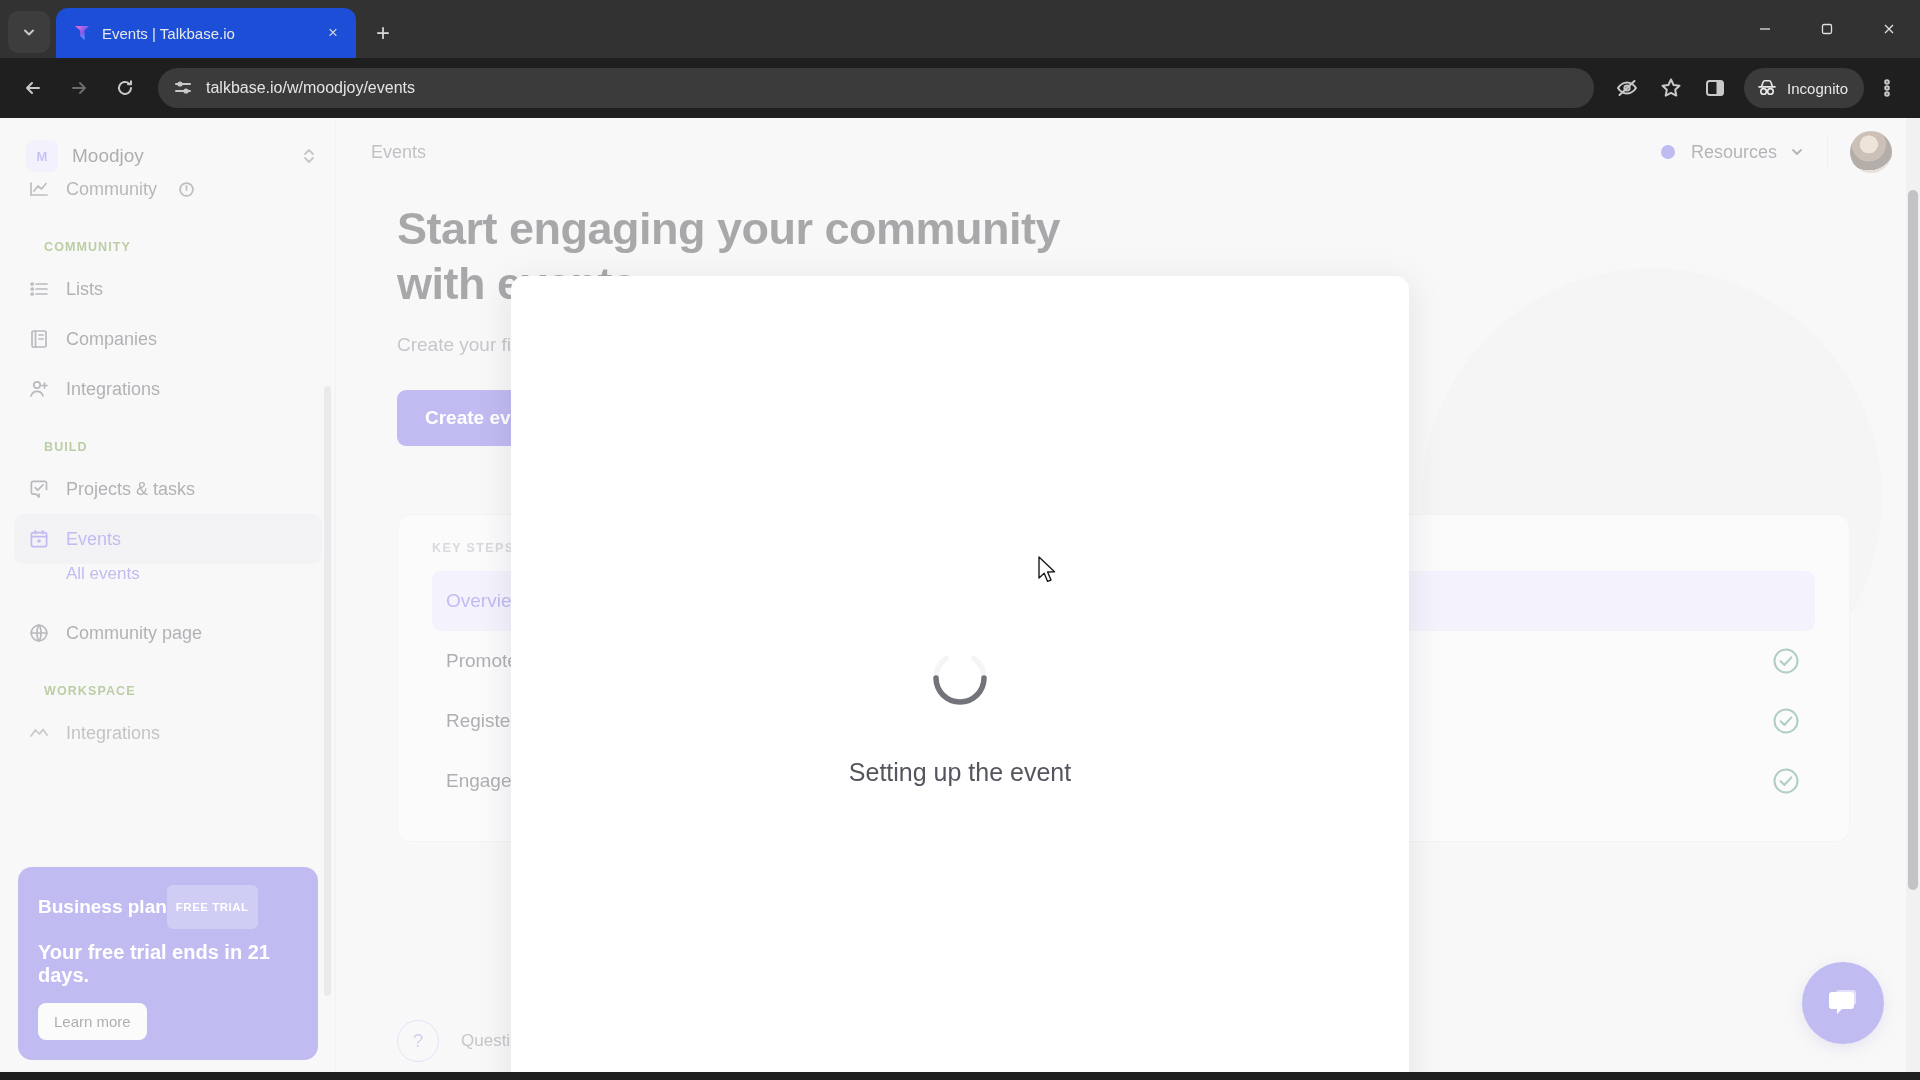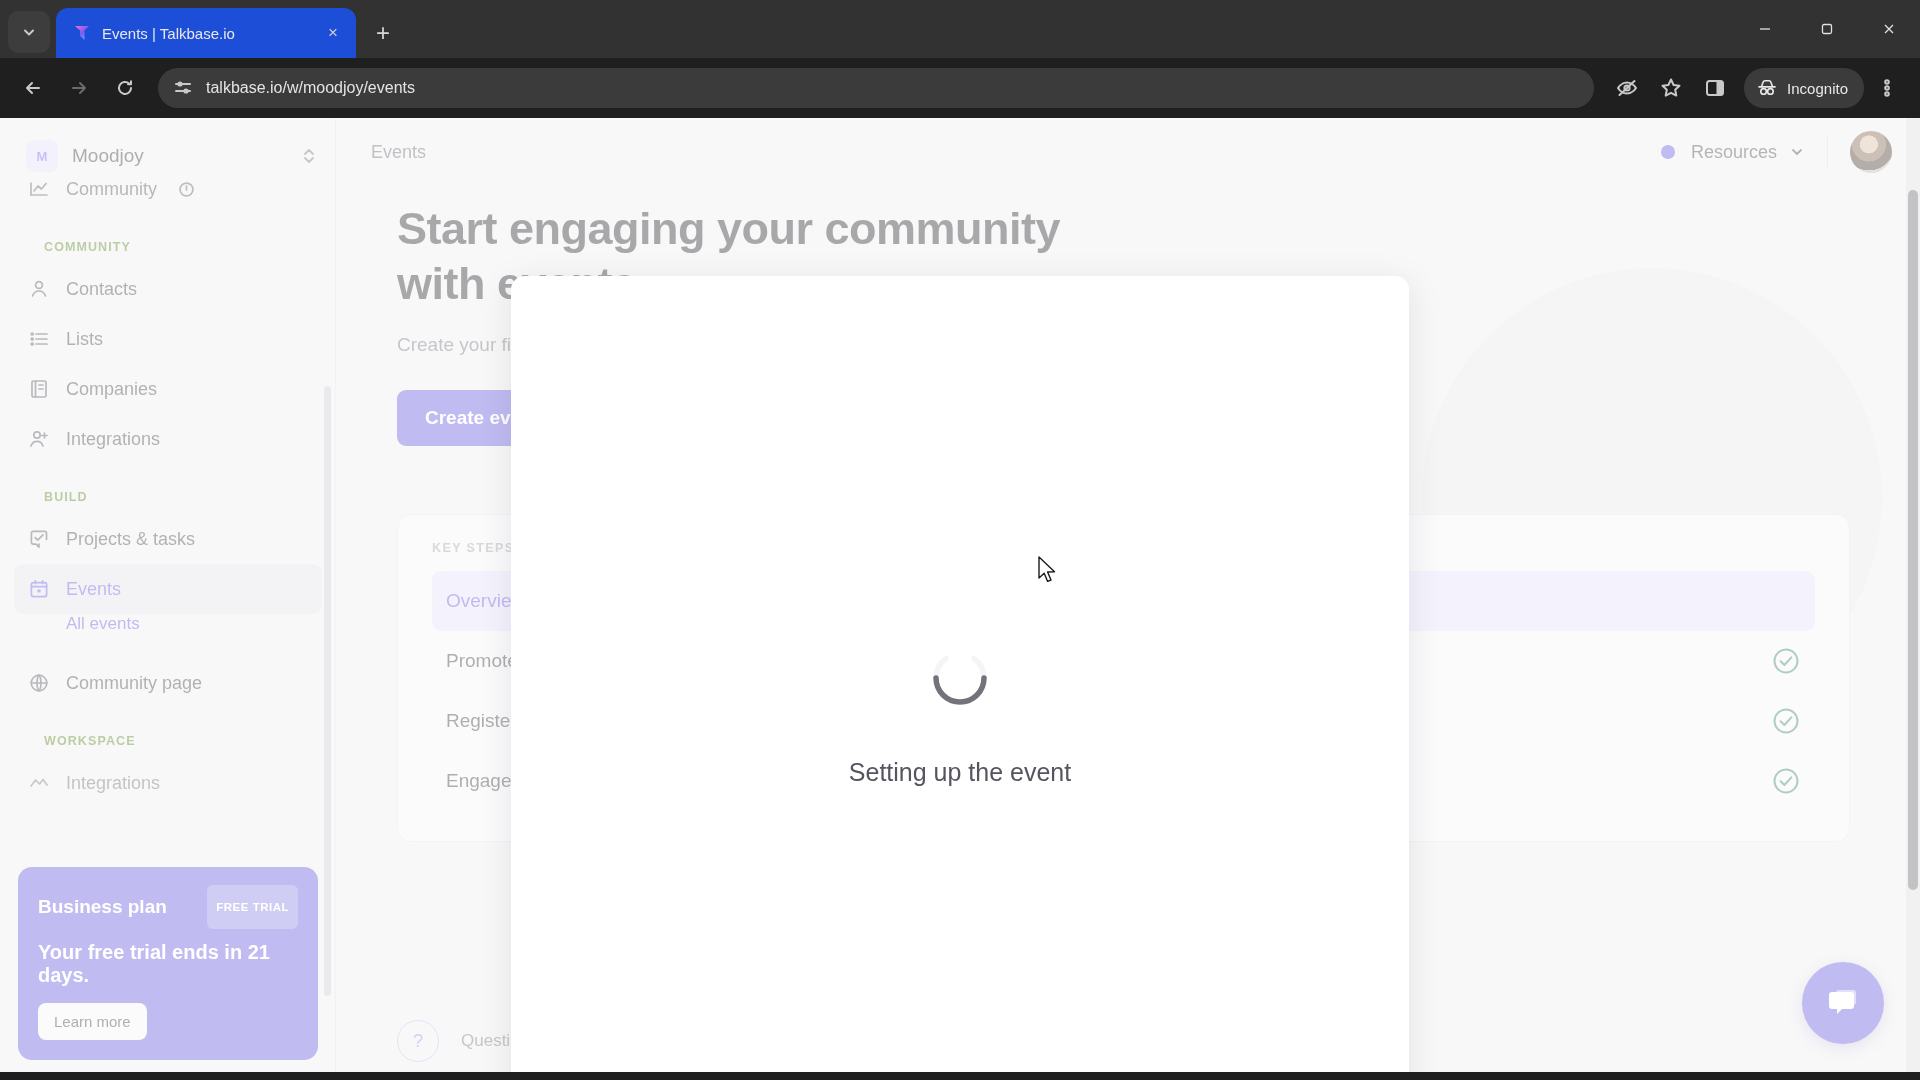--- a/index.html
+++ b/index.html
@@ -137,21 +137,21 @@
     margin: 0 14px; padding: 0 14px 0 52px;
     border-radius: 9px; cursor: pointer; font-size: 17px; color: #7b7b87;
   }
   .nav-sub.active { color: #5b4ddb; }
 
   .plan-card {
     position: absolute; left: 18px; bottom: 20px; width: 300px;
     background: #5b4ddb; border-radius: 14px; padding: 18px 20px 20px;
     color: #fff;
   }
-  .plan-row { display: flex; align-items: center; justify-content: space-between; }
+  .plan-row { display: flex; align-items: center; }
   .plan-title { font-size: 19px; font-weight: 700; }
   .plan-badge {
     background: rgba(255,255,255,0.26); border-radius: 6px;
     font-size: 11.5px; font-weight: 700; letter-spacing: .5px;
     padding: 16px 9px; color: #fff;
   }
   .plan-sub { font-size: 20px; font-weight: 700; margin-top: 12px; }
   .plan-btn {
     margin-top: 16px; background: #f3f3f6; color: #2c2c36;
     border: none; border-radius: 8px; padding: 10px 16px;
@@ -423,29 +423,20 @@
             <span class="ni-icon" style="width:18px;flex:0 0 18px;margin-left:4px">
               <svg width="17" height="17" viewBox="0 0 17 17">
                   <circle cx="8.5" cy="8.5" r="6.4"></circle>
                   <path d="M8.5 5.2 V9"></path>
                 </svg>
             </span>
           </div>
 
           <div class="nav-group-label">COMMUNITY</div>
 
-          <div class="nav-item">
-            <span class="ni-icon">
-              <svg width="22" height="22" viewBox="0 0 22 22">
-                  <circle cx="11" cy="7" r="3.4"></circle>
-                  <path d="M4.5 18 c1.2-3.5 4-5 6.5-5 s5.3 1.5 6.5 5"></path>
-                </svg>
-            </span>
-            <span>Contacts</span>
-          </div>
 
           <div class="nav-item">
             <span class="ni-icon">
               <svg width="22" height="22" viewBox="0 0 22 22">
                   <path d="M8 6 H19 M8 11 H19 M8 16 H19"></path>
                   <circle cx="4.2" cy="6" r="1"></circle>
                   <circle cx="4.2" cy="11" r="1"></circle>
                   <circle cx="4.2" cy="16" r="1"></circle>
                 </svg>
             </span>

